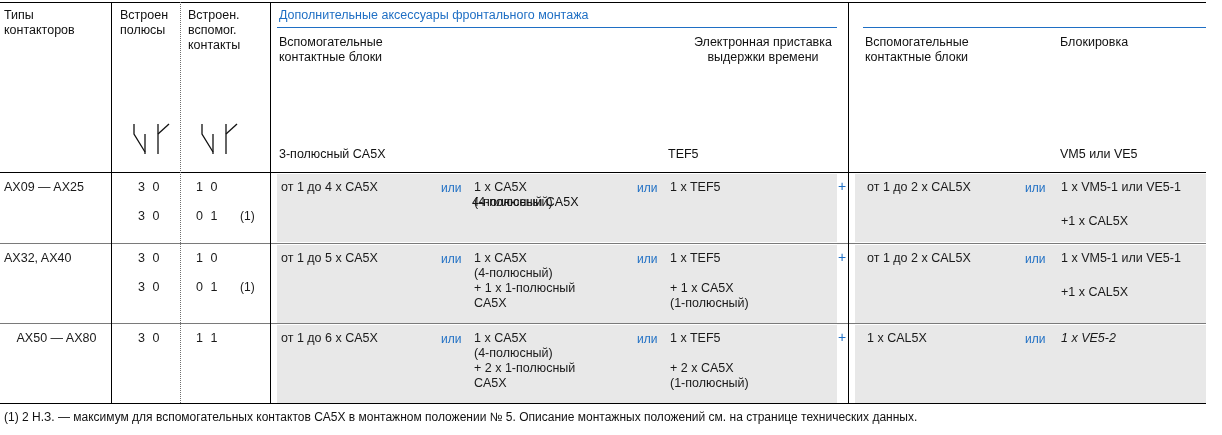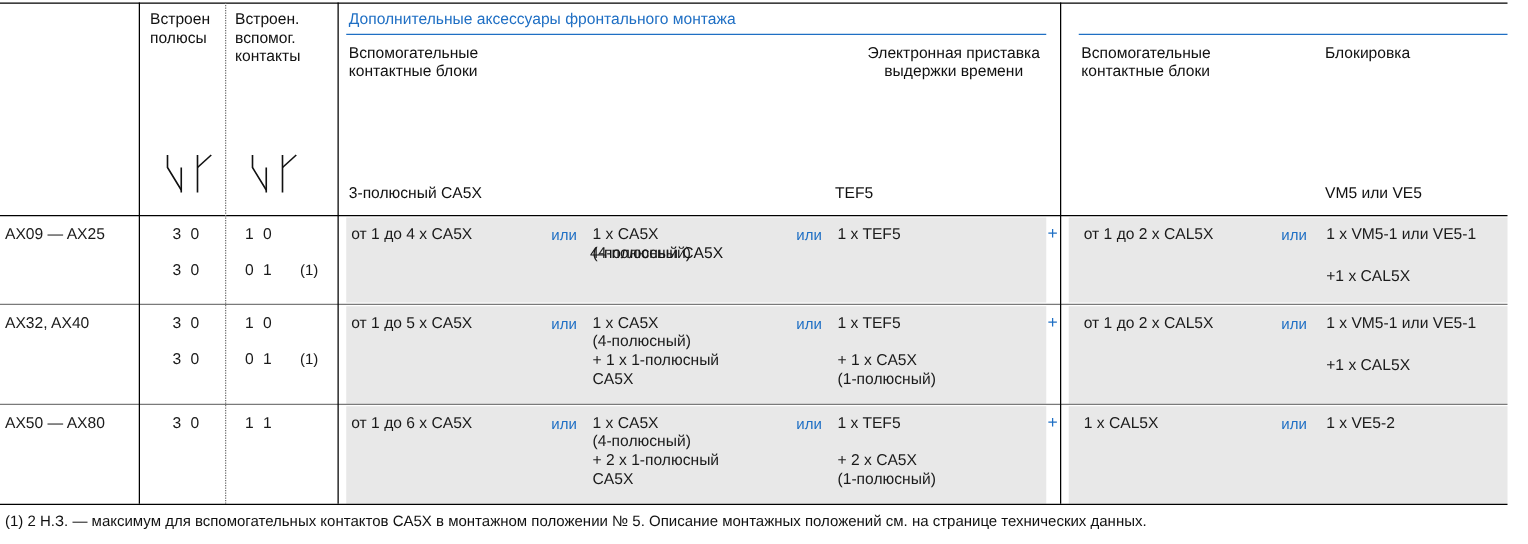--- a/index.html
+++ b/index.html
@@ -106,20 +106,22 @@
   <div class="hline" style="top:403px;"></div>
 
   <div style="position:absolute; left:277px; top:27px; width:560px; height:1px; background:#1f6fc4;"></div>
   <div style="position:absolute; left:863px; top:27px; width:343px; height:1px; background:#1f6fc4;"></div>
 
   <div class="vline" style="left:111px; top:2px; height:401px;"></div>
   <div class="vline dotted" style="left:180px; top:2px; height:401px;"></div>
   <div class="vline" style="left:270px; top:2px; height:401px;"></div>
   <div class="vline" style="left:848px; top:2px; height:401px;"></div>
 
+  <div class="cell hdr-dark" style="left:4px; top:8px; width:100px;">Типы
+контакторов</div>
   <div class="cell hdr-dark" style="left:120px; top:8px; width:60px;">Встроен
 полюсы</div>
   <div class="cell hdr-dark" style="left:188px; top:8px; width:82px;">Встроен.
 вспомог.
 контакты</div>
 
   <div class="cell hdr-blue" style="left:279px; top:8px; width:560px;">Дополнительные аксессуары фронтального монтажа</div>
 
   <div class="cell hdr-dark" style="left:279px; top:35px; width:200px;">Вспомогательные
 контактные блоки</div>
@@ -189,36 +191,36 @@
 
 + 1 x CA5X
 (1-полюсный)</div>
   <div class="cell plus" style="left:838px; top:250px;">+</div>
 
   <div class="cell" style="left:867px; top:251px; width:165px;">от 1 до 2 x CAL5X</div>
   <div class="cell b-or" style="left:1025px; top:252px;">или</div>
   <div class="cell" style="left:1061px; top:251px; width:150px;">1 x VM5-1 или VE5-1</div>
   <div class="cell" style="left:1061px; top:285px; width:150px;">+1 x CAL5X</div>
 
-  <div class="cell" style="left:4px; top:331px; width:105px;">AX50 — AX80</div>
+  <div class="cell" style="left:4px; top:331px; width:105px;text-align:center;">AX50 — AX80</div>
   <div class="pole-num" style="left:138px; top:331px;">3 0</div>
   <div class="pole-num" style="left:196px; top:331px;">1 1</div>
 
   <div class="cell" style="left:281px; top:331px; width:165px;">от 1 до 6 x CA5X</div>
   <div class="cell b-or" style="left:441px; top:332px;">или</div>
   <div class="cell" style="left:474px; top:331px; width:180px;">1 x CA5X
 (4-полюсный)
 + 2 x 1-полюсный
 CA5X</div>
   <div class="cell b-or" style="left:637px; top:332px;">или</div>
   <div class="cell" style="left:670px; top:331px; width:160px;">1 x TEF5
 
 + 2 x CA5X
 (1-полюсный)</div>
   <div class="cell plus" style="left:838px; top:330px;">+</div>
 
   <div class="cell" style="left:867px; top:331px; width:165px;">1 x CAL5X</div>
   <div class="cell b-or" style="left:1025px; top:332px;">или</div>
-  <div class="cell" style="left:1061px; top:331px; width:150px;">1 x VE5-2</div>
+  <div class="cell" style="left:1061px; top:331px; width:150px;font-style:italic;">1 x VE5-2</div>
 
   <div class="footnote">(1) 2 Н.З. — максимум для вспомогательных контактов CA5X в монтажном положении № 5. Описание монтажных положений см. на странице технических данных.</div>
 
 </div>
 
 </body></html>

